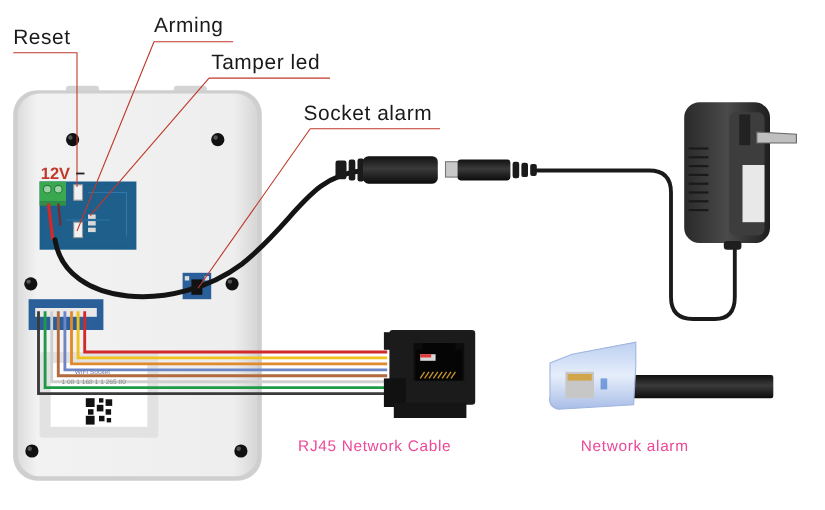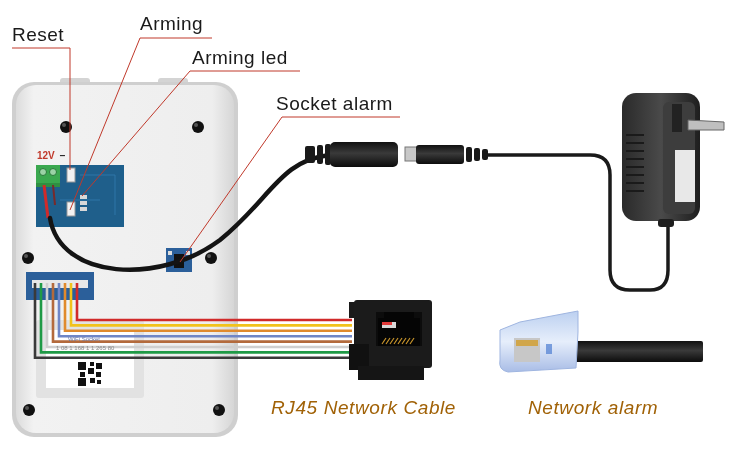--- a/index.html
+++ b/index.html
@@ -1,20 +1,20 @@
 <!DOCTYPE html>
 <html><head>
 <meta charset="utf-8">
 <style>
   html, body { margin: 0; padding: 0; background: #ffffff; }
   body { width: 750px; height: 464px; position: relative; overflow: hidden; font-family: "Liberation Sans", sans-serif; }
   svg { position: absolute; left: 0; top: 0; }
   .callout { position: absolute; font-family: "Liberation Sans", sans-serif; color: #1a1a1a; font-size: 19px; letter-spacing: 0.5px; white-space: nowrap; }
-  .caption { position: absolute; font-family: "Liberation Sans", sans-serif; color: #a16207; font-size: 19px; letter-spacing: 0.6px; white-space: nowrap; font-style: italic; }
-  .v12 { position: absolute; font-family: "Liberation Sans", sans-serif; font-size: 10px; font-weight: bold; color: #c0392b; }
+  .caption { position: absolute; font-family: "Liberation Sans", sans-serif; color: #ec4899; font-size: 14px; letter-spacing: 0.6px; white-space: nowrap; }
+  .v12 { position: absolute; font-family: "Liberation Sans", sans-serif; font-size: 15px; font-weight: bold; color: #c0392b; }
   .v12 .minus { color: #222; margin-left: 5px; }
   .lbltxt { position: absolute; font-family: "Liberation Sans", sans-serif; font-size: 6px; color: #6a7aa8; white-space: nowrap; }
 </style>
 </head>
 <body>
 
 <svg width="750" height="464" viewBox="0 0 750 464">
   <defs>
     <linearGradient id="bodyGrad" x1="0" y1="0" x2="1" y2="0">
       <stop offset="0" stop-color="#dcdcdc"></stop>
@@ -197,21 +197,21 @@
   <g stroke="#c0392b" stroke-width="1" fill="none">
     <path d="M12 48 L70 48 L70 170"></path>
     <path d="M140 38 L212 38 M140 38 L70 210"></path>
     <path d="M190 71 L300 71 M190 71 L82 196"></path>
     <path d="M282 117 L400 117 M282 117 L180 262"></path>
   </g>
 </svg>
 
 <div class="callout" style="left:12px; top:24px;">Reset</div>
 <div class="callout" style="left:140px; top:13px;text-align:center;">Arming</div>
-<div class="callout" style="left:192px; top:47px;">Arming led</div>
+<div class="callout" style="left:192px; top:47px;">Tamper led</div>
 <div class="callout" style="left:276px; top:93px;">Socket alarm</div>
 
 <div class="v12" style="left:37px; top:150px;"><span>12V</span><span class="minus">−</span></div>
 
 <div class="lbltxt" style="left:68px; top:336px;">WiFi Socket</div>
 <div class="lbltxt" style="left:56px; top:345px; color:#888;">1 08 1 168 1 1 265 80</div>
 
 <div class="caption" style="left:271px; top:397px;">RJ45 Network Cable</div>
 <div class="caption" style="left:528px; top:397px;">Network alarm</div>
 

